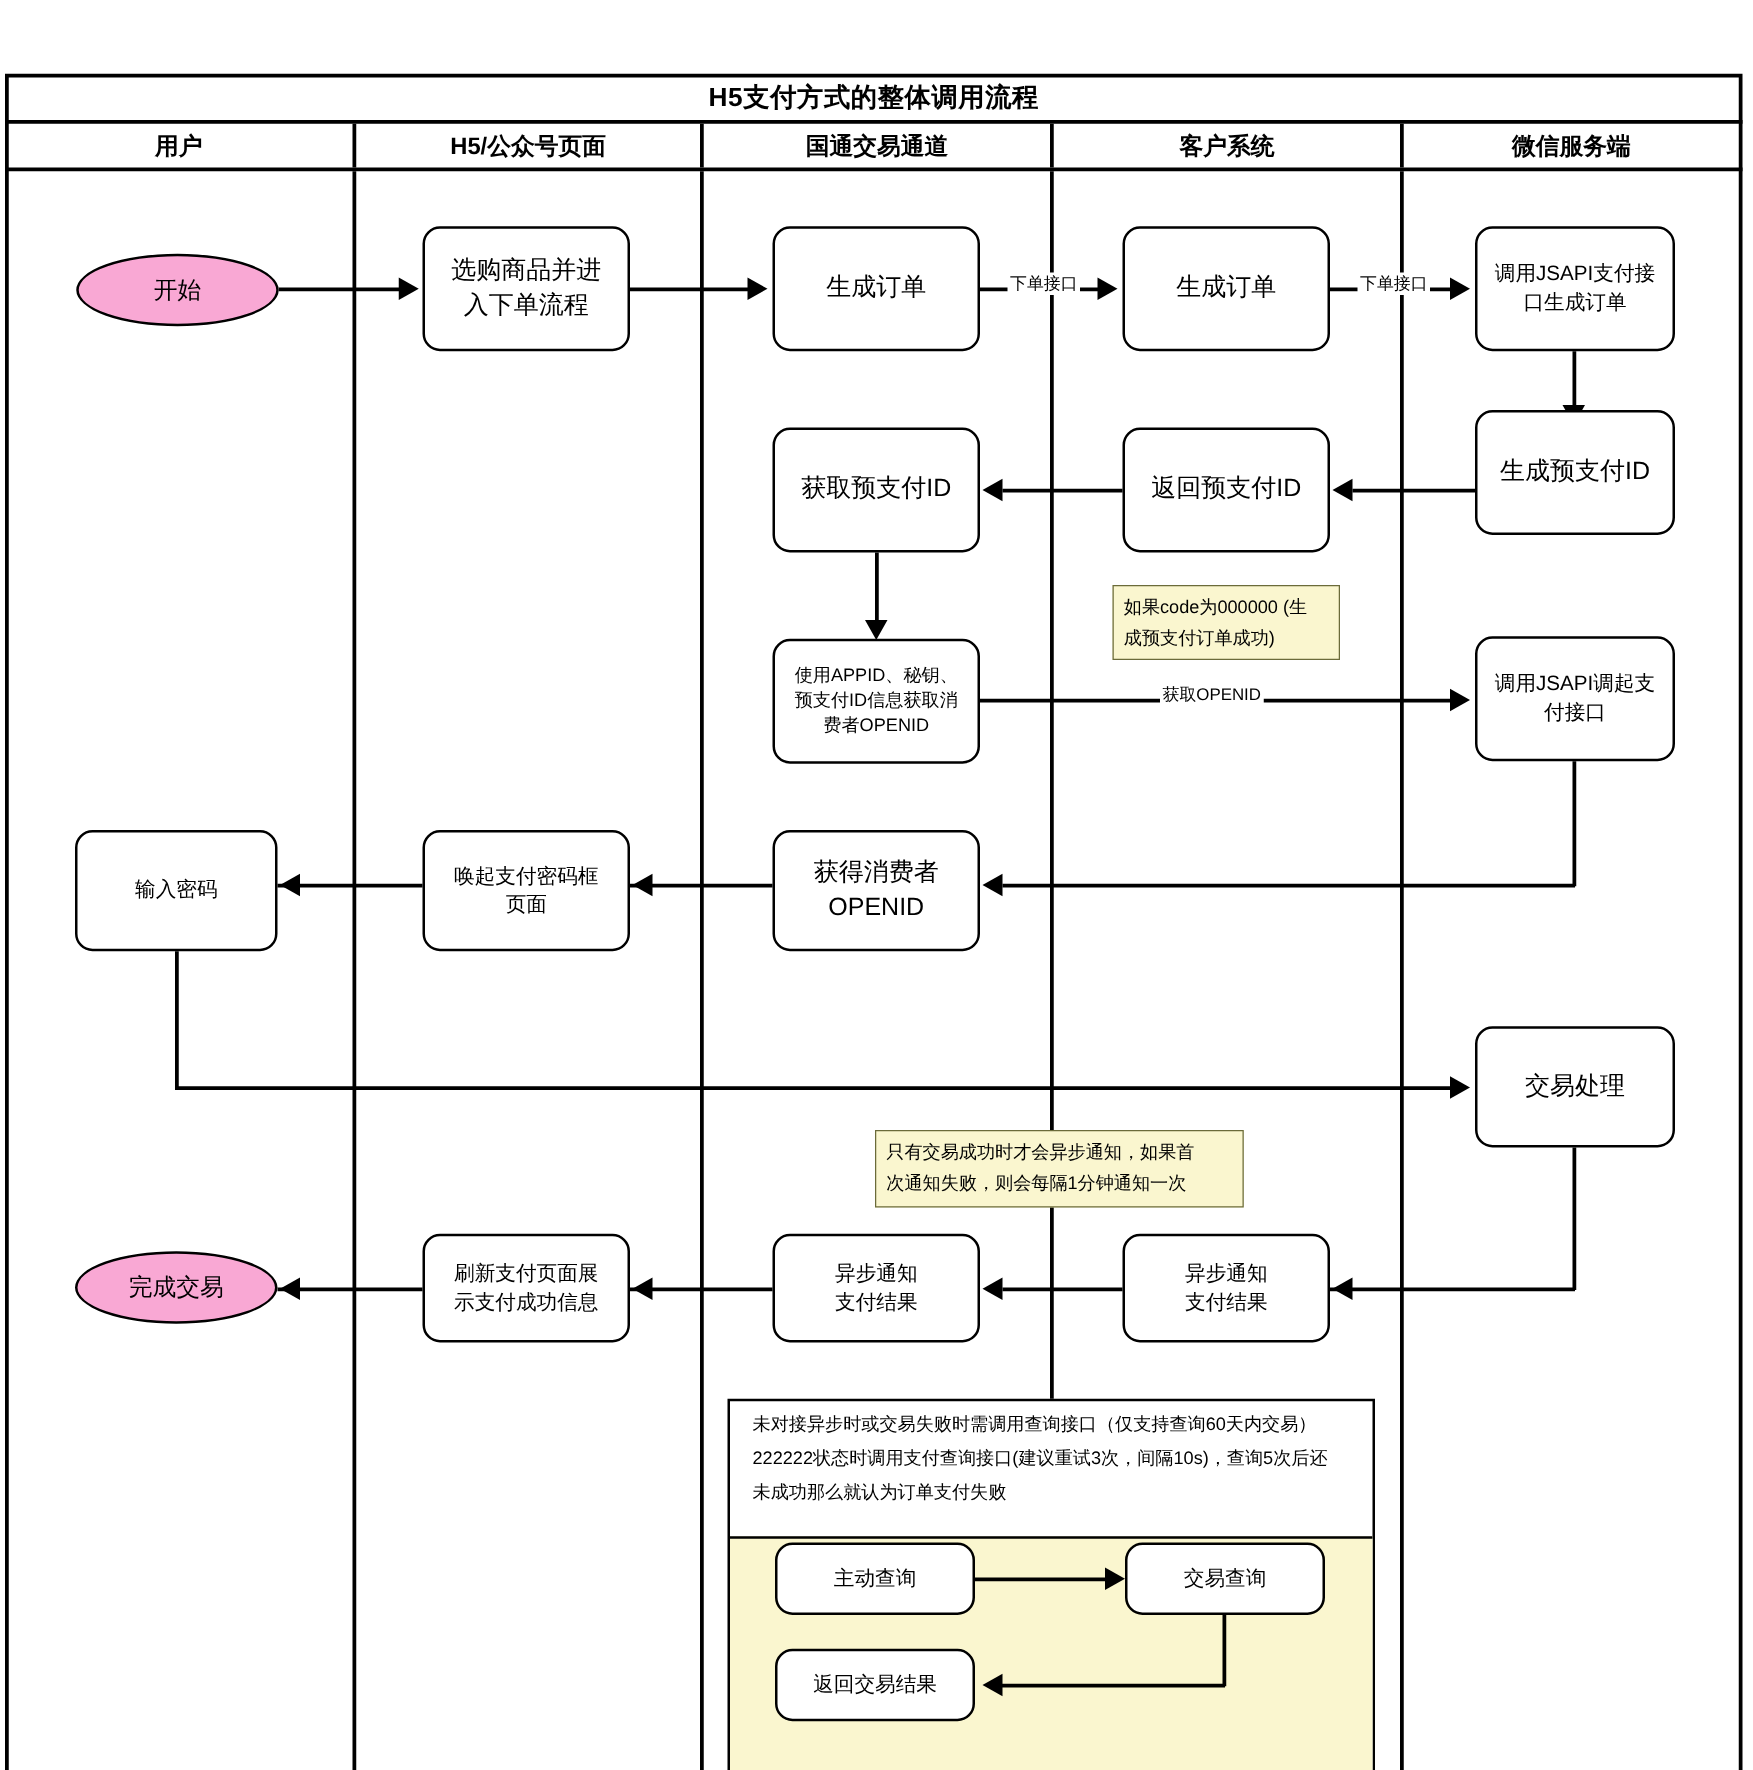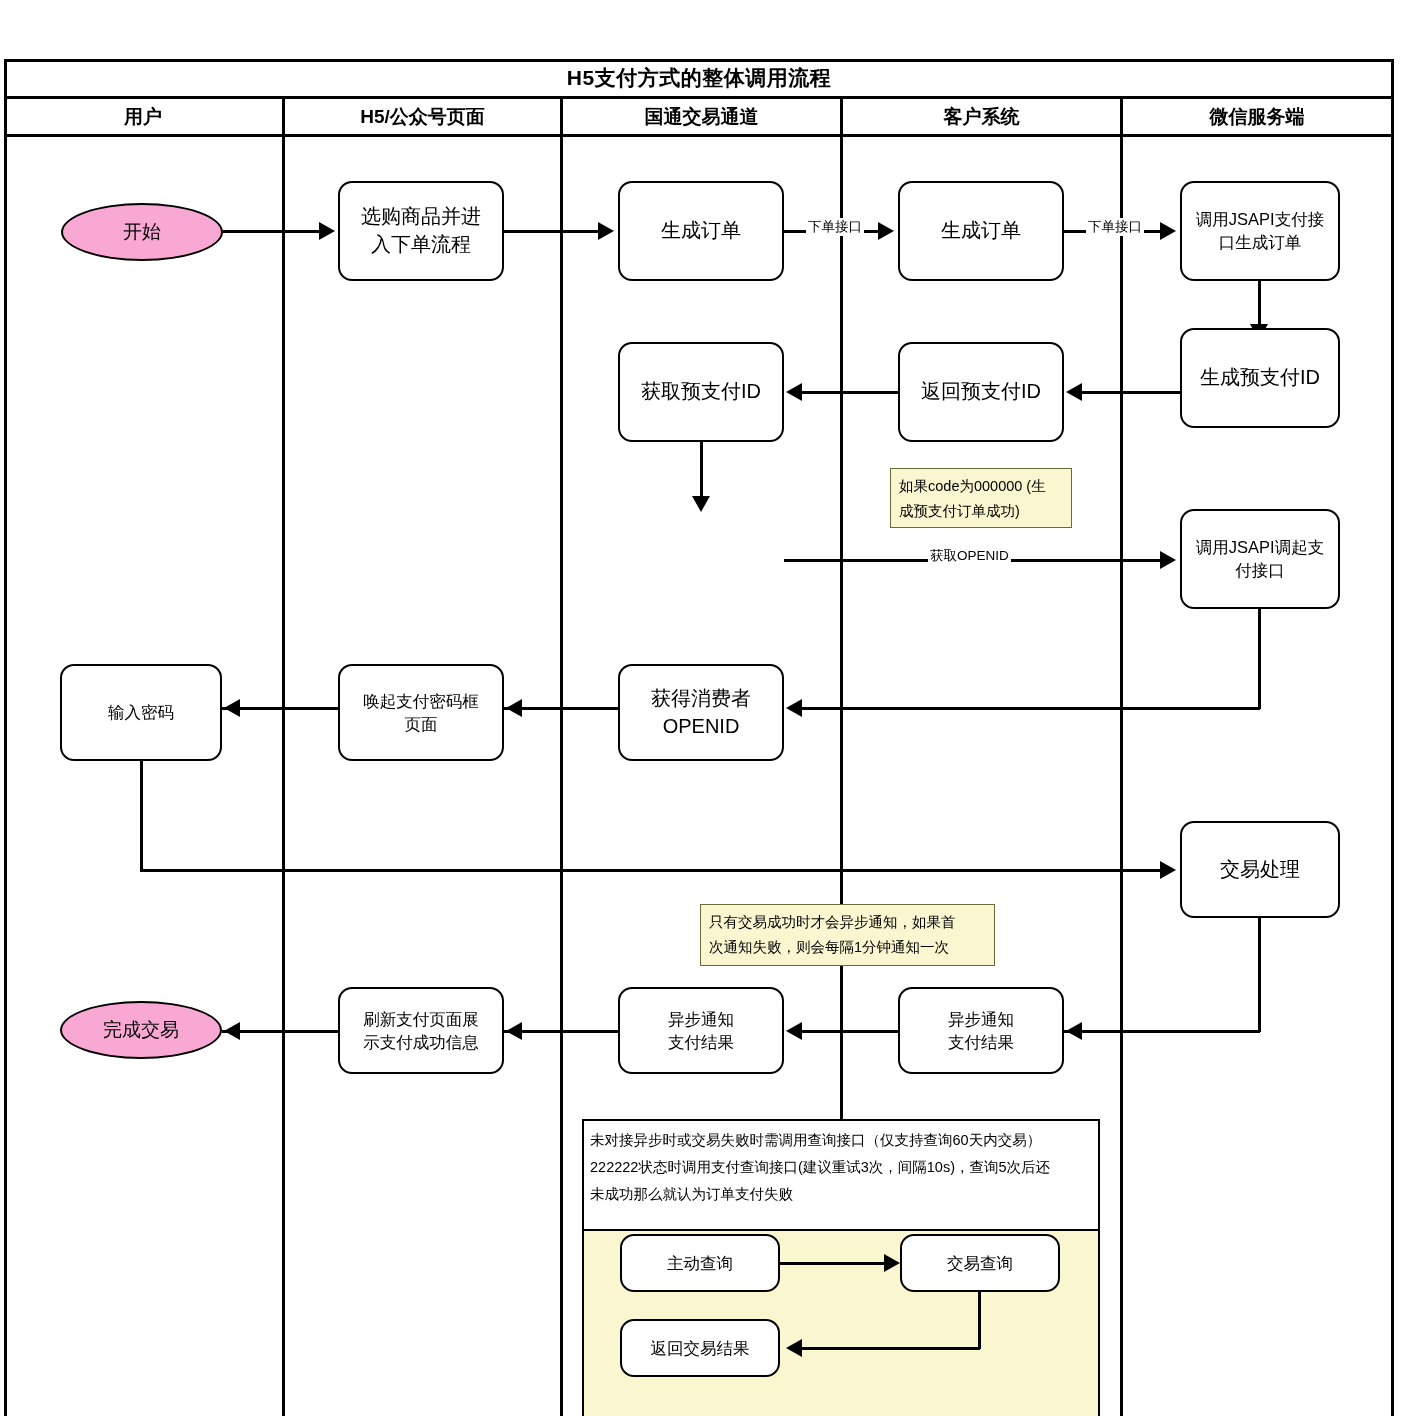--- a/index.html
+++ b/index.html
@@ -160,21 +160,21 @@
     border: 2.5px solid #000;
     background: #fff;
     z-index: 2;
   }
   .subgraph-head {
     position: absolute;
     box-sizing: border-box;
     font-size: 14.5px;
     line-height: 1.85;
     color: #000;
-    padding: 6px 10px 0 6px;
+    padding: 6px 10px 0 18px;
     white-space: pre-line;
     z-index: 3;
   }
   .subgraph-body {
     position: absolute;
     box-sizing: border-box;
     background: #faf6cf;
     border-top: 2.5px solid #000;
     z-index: 2;
   }
@@ -238,20 +238,23 @@
   <div class="node t20" style="left:898px; top:296px; width:166px; height:100px;">返回预支付ID</div>
 
   <div class="hline" style="left:802px; top:345px; width:96px;"></div>
   <div class="arrow arrow-l" style="left:786px; top:337px;"></div>
 
   <div class="node t20" style="left:618px; top:296px; width:166px; height:100px;">获取预支付ID</div>
 
   <div class="vline" style="left:700px; top:396px; height:58px;"></div>
   <div class="arrow arrow-d" style="left:692px; top:450px;"></div>
 
+  <div class="node t15" style="left:618px; top:465px; width:166px; height:100px;">使用APPID、秘钥、
+预支付ID信息获取消
+费者OPENID</div>
 
   <div class="note" style="left:890px; top:422px; width:182px; height:60px;">如果code为000000 (生
 成预支付订单成功)</div>
 
   <div class="hline" style="left:784px; top:513px; width:378px;"></div>
   <div class="edge-label" style="left:928px; top:501px;">获取OPENID</div>
   <div class="arrow arrow-r" style="left:1160px; top:505px;"></div>
 
   <div class="node t17" style="left:1180px; top:463px; width:160px; height:100px;">调用JSAPI调起支
 付接口</div>

